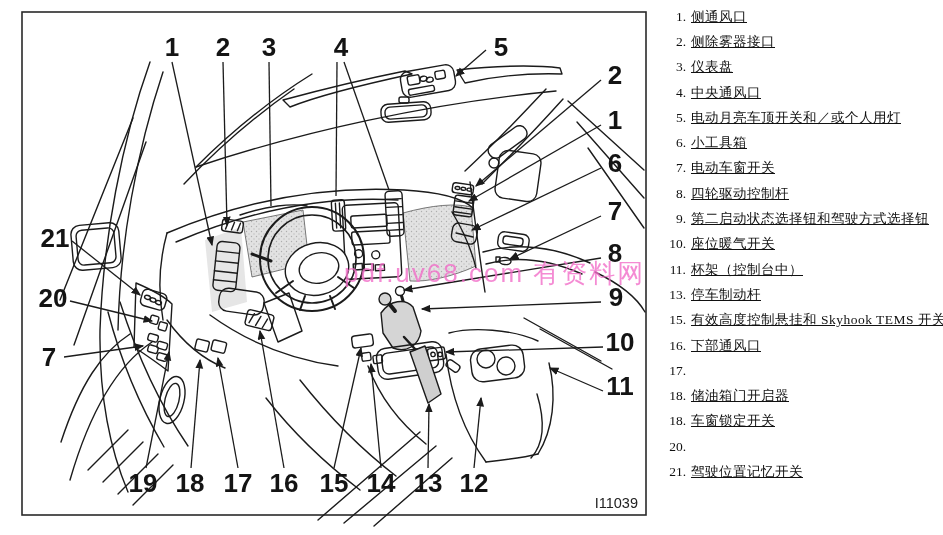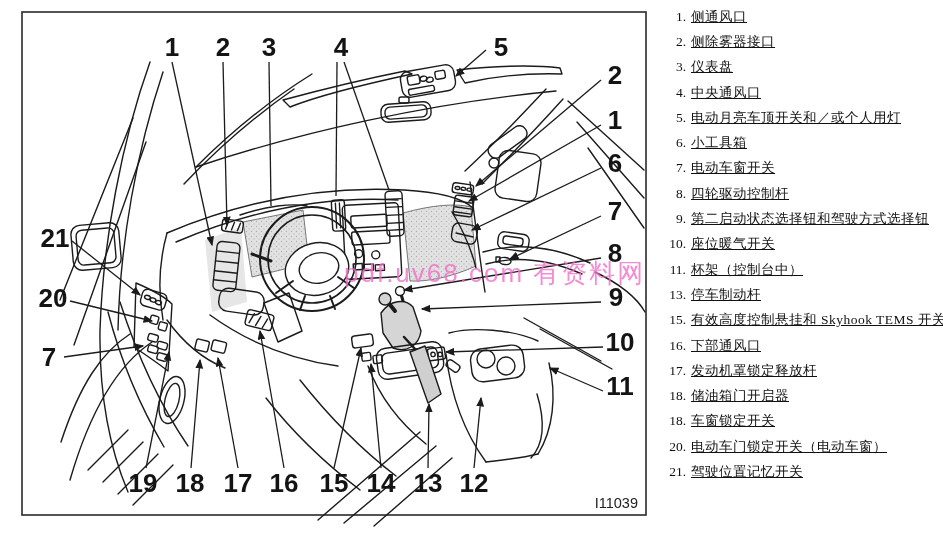--- a/index.html
+++ b/index.html
@@ -343,33 +343,31 @@
     <div class="legend-row">
         <span class="legend-num">15.</span>
         <span class="legend-label">有效高度控制悬挂和 Skyhook TEMS 开关</span>
       </div>
     <div class="legend-row">
         <span class="legend-num">16.</span>
         <span class="legend-label">下部通风口</span>
       </div>
     <div class="legend-row">
         <span class="legend-num">17.</span>
-        <span class="legend-label">发动机罩锁定释放杆</span>
       </div>
     <div class="legend-row">
         <span class="legend-num">18.</span>
         <span class="legend-label">储油箱门开启器</span>
       </div>
     <div class="legend-row">
         <span class="legend-num">18.</span>
         <span class="legend-label">车窗锁定开关</span>
       </div>
     <div class="legend-row">
         <span class="legend-num">20.</span>
-        <span class="legend-label">电动车门锁定开关（电动车窗）</span>
       </div>
     <div class="legend-row">
         <span class="legend-num">21.</span>
         <span class="legend-label">驾驶位置记忆开关</span>
       </div>
   </div>
 
 </div>
 
 </body></html>

